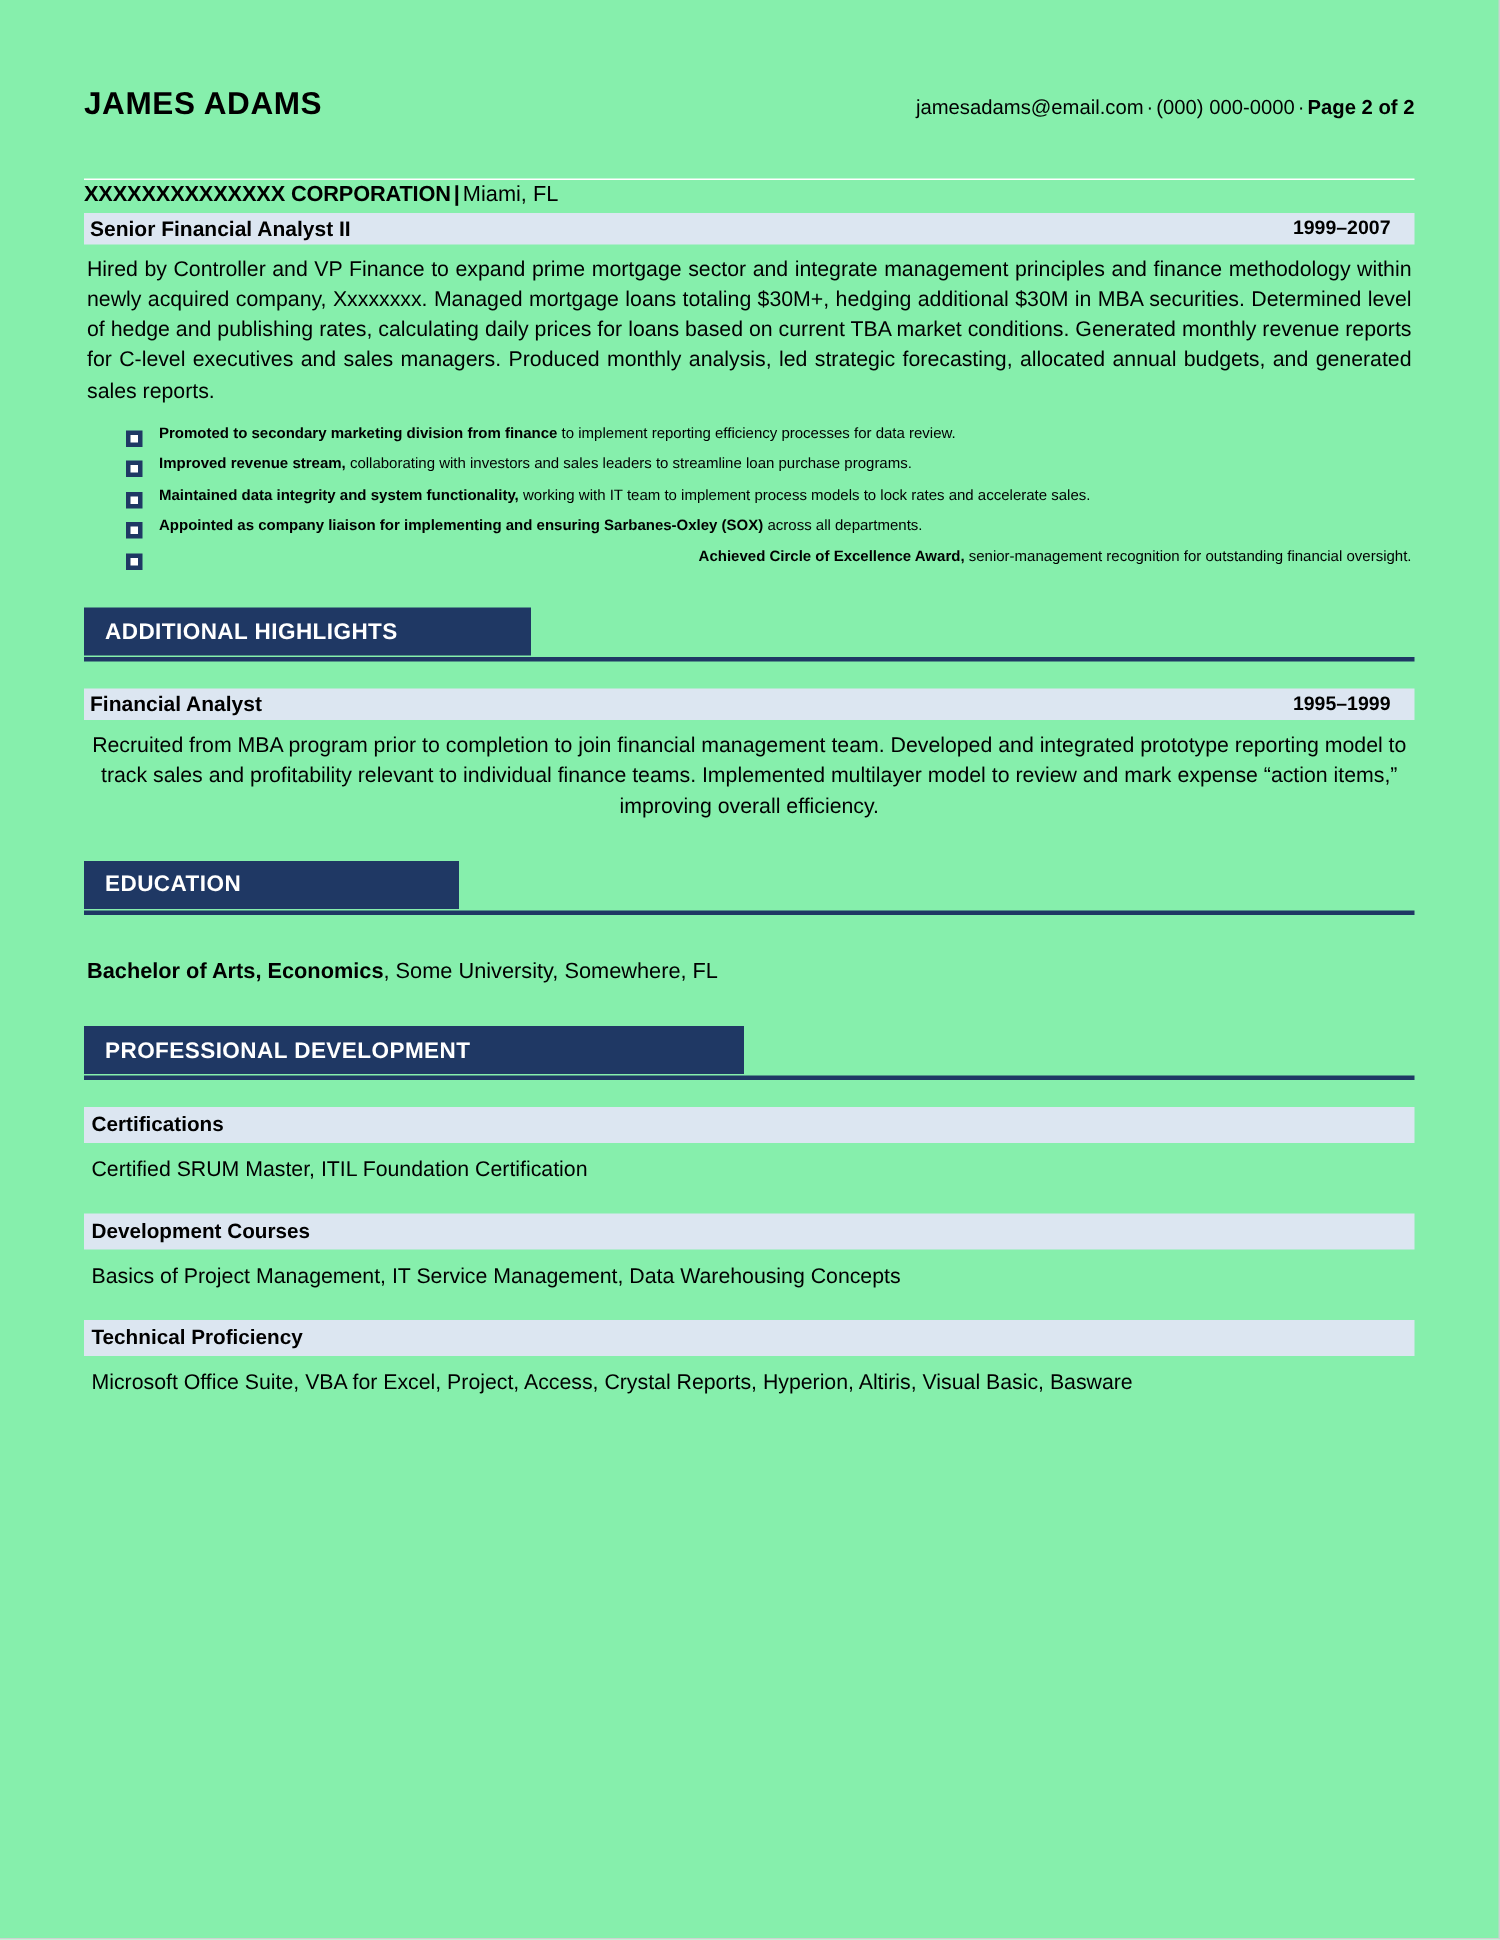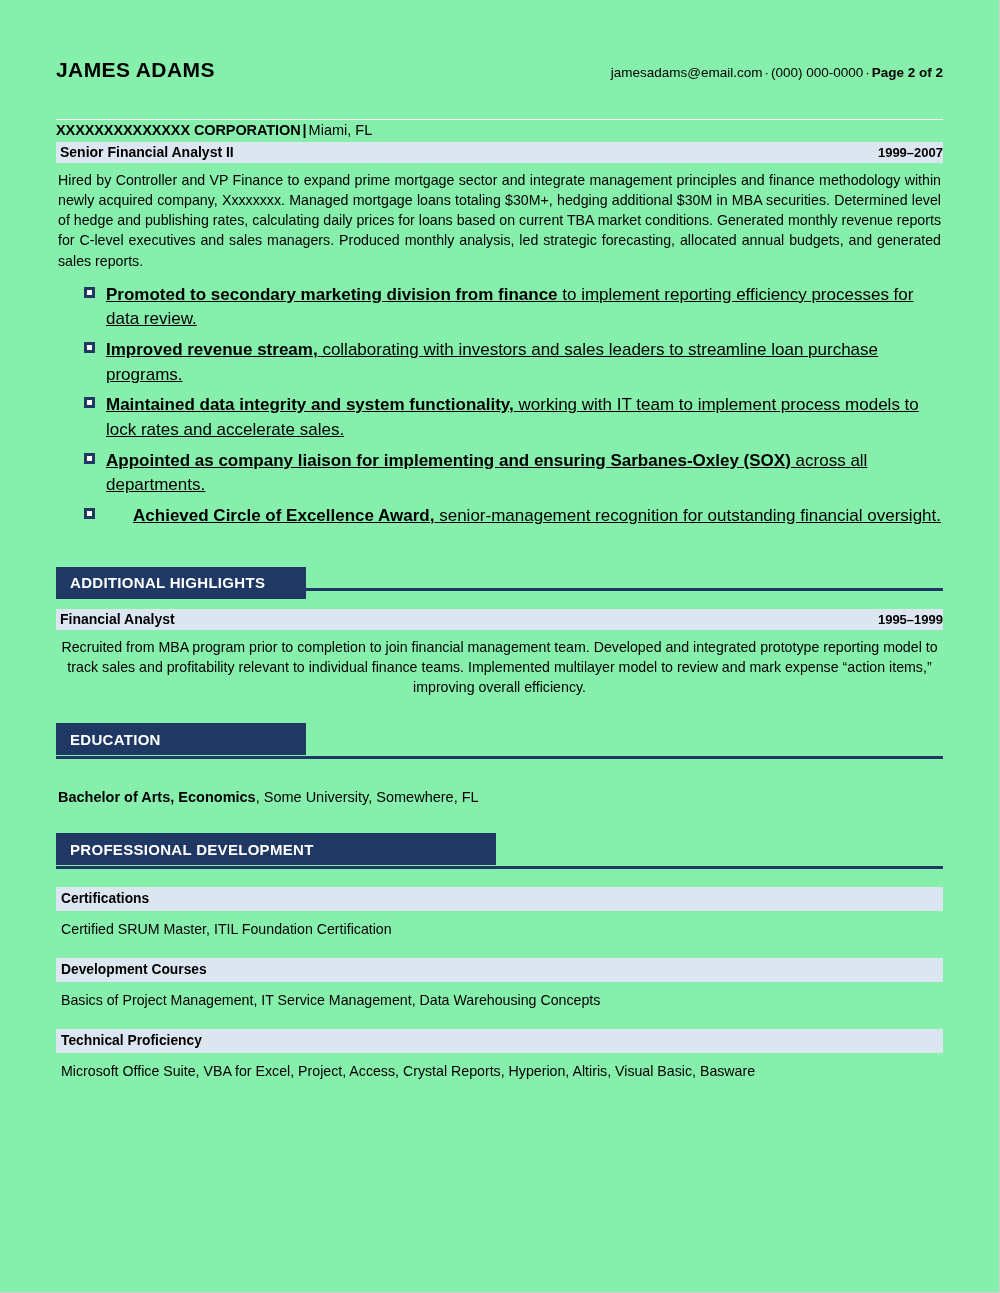--- a/index.html
+++ b/index.html
@@ -68,22 +68,22 @@
     font-weight: bold;
     padding: 0 2px;
   }
   .job-company .loc {
     font-weight: normal;
   }
   .job-title-bar {
     background: #dce6f1;
     display: flex;
     justify-content: space-between;
-    align-items: flex-end;
-    padding: 2px 0 3px 4px;
+    align-items: flex-start;
+    padding: 2px 16px 3px 4px;
     font-size: 14px;
     font-weight: bold;
   }
   .job-dates {
     font-size: 13px;
     font-weight: bold;
   }
   .job-desc {
     font-size: 14.2px;
     line-height: 1.42;
@@ -93,25 +93,24 @@
   }
 
   
   ul.bullets {
     list-style: none;
     margin: 12px 0 0 0;
     padding: 0 2px 0 28px;
   }
   ul.bullets li {
     position: relative;
-    font-size: 17px;
+    font-size: 10px;
     line-height: 1.45;
     margin-bottom: 6px;
     padding-left: 22px;
-    text-decoration: underline;
   }
   ul.bullets li:last-child { margin-bottom: 0; text-align: right; }
   .sqbullet {
     position: absolute;
     left: 0;
     top: 4px;
     width: 11px;
     height: 11px;
     background: #1f3864;
     display: inline-block;
@@ -151,21 +150,21 @@
     box-sizing: border-box;
   }
   .section-head .rule {
     position: absolute;
     left: 0;
     right: 0;
     bottom: 0;
     height: 3px;
     background: #1f3864;
   }
-  .tab-w1 { width: 250px; margin-top: 12px; }
+  .tab-w1 { width: 298px; }
   .tab-w2 { width: 250px; }
   .tab-w3 { width: 440px; }
 
   
   .edu-line {
     font-size: 14.5px;
     margin-top: 28px;
     padding: 0 2px;
     line-height: 1.4;
   }

